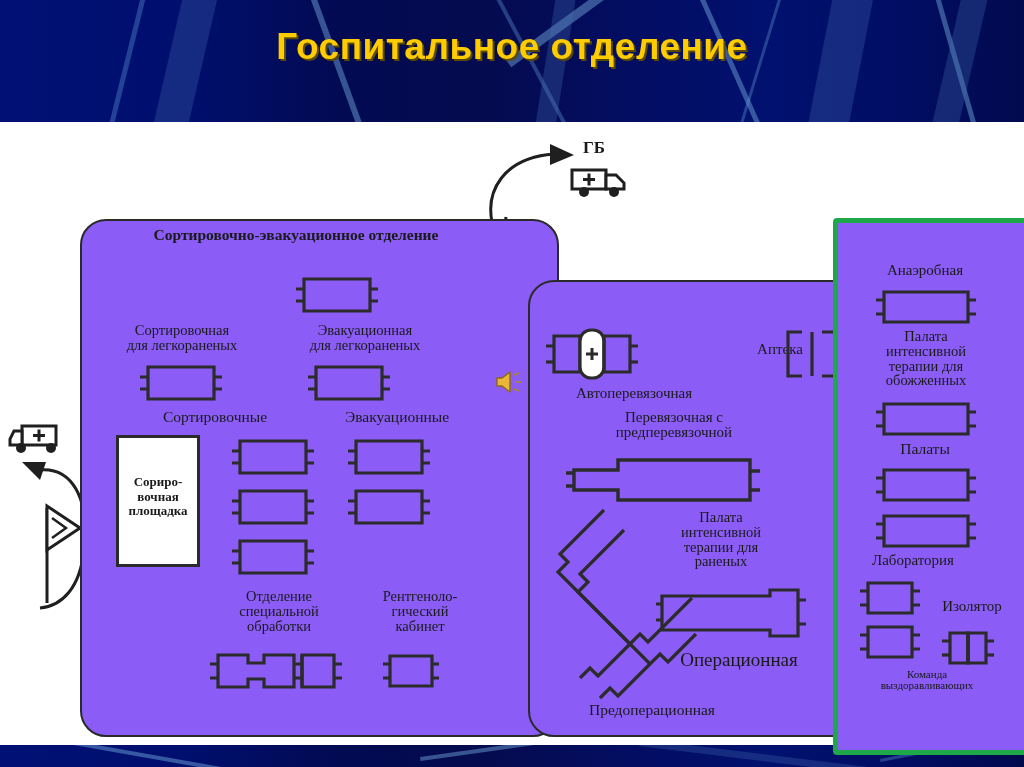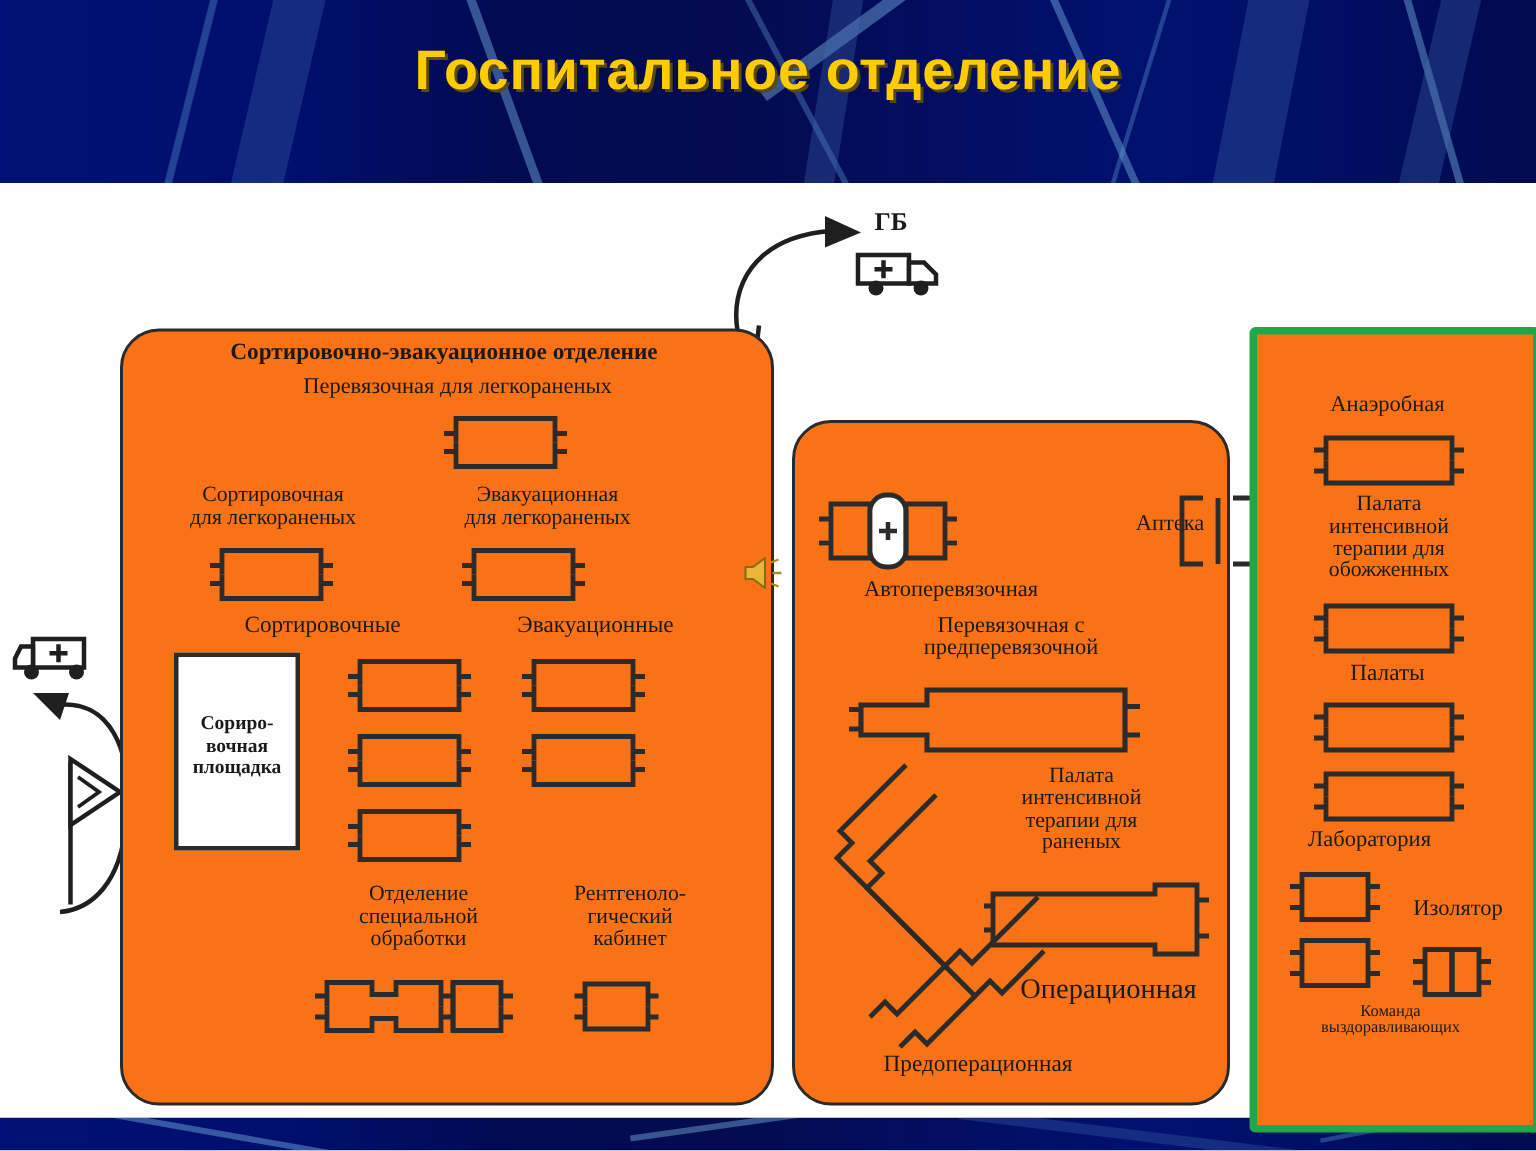--- a/index.html
+++ b/index.html
@@ -24,21 +24,21 @@
     position:absolute;left:0;top:26px;width:1024px;text-align:center;
     font-family:"Liberation Sans", sans-serif;
     font-weight:bold;font-size:37px;color:#ffcc00;letter-spacing:.5px;
     text-shadow:2px 2px 0 #5a4a00;
     white-space:nowrap;
   }
 
   
   #canvas{position:absolute;left:0;top:122px;width:920px;height:623px;background:#fff;}
 
-  .panel{position:absolute;border:2px solid #2a2a2a;border-radius:26px;background:#f97316;}
+  .panel{position:absolute;border:2px solid #2a2a2a;border-radius:26px;background:#8b5cf6;padding-left:43px;}
   #panel-sort{left:80px;top:97px;width:432px;height:514px;}
   #panel-oper{left:528px;top:158px;width:288px;height:453px;}
   #panel-hosp{left:833px;top:96px;width:184px;height:527px;border:5px solid #1fa84a;border-radius:4px;}
 
   .lbl{position:absolute;color:#1a1a1a;text-align:center;line-height:1.02;
        font-family:"Liberation Serif", serif;white-space:pre-line;}
   .lbl.b{font-weight:bold;}
 
   
   .tent{position:absolute;}
@@ -119,21 +119,20 @@
     <svg style="position:absolute;left:36px;top:376px;" width="56" height="108">
       <path d="M11 10 v95" stroke="#1f1f1f" stroke-width="3" fill="none"></path>
       <path d="M11 8 L44 30 L11 52 Z" fill="#fff" stroke="#1f1f1f" stroke-width="3"></path>
       <path d="M16 20 L30 30 L16 40" fill="none" stroke="#1f1f1f" stroke-width="2.5"></path>
     </svg>
 
     <div class="panel" id="panel-sort">
 
       <div class="lbl b" style="left:14px;top:6px;width:400px;font-size:15.5px;">Сортировочно-эвакуационное отделение</div>
 
-      <div class="lbl" style="left:34px;top:30px;width:378px;font-size:15px;">Перевязочная для легкораненых</div>
 
       <div class="tent" style="left:212px;top:54px;width:86px;height:40px;">
         <svg width="86" height="40" viewBox="0 0 86 40">
           <path d="M10 20 V4 H76 V20" fill="none" stroke="#2b2b2b" stroke-width="3.2"></path>
           <path d="M2 14 H10 M76 14 h8" fill="none" stroke="#2b2b2b" stroke-width="3.2"></path>
           <path d="M10 20 V36 H76 V20" fill="none" stroke="#2b2b2b" stroke-width="3.2"></path>
           <path d="M2 26 H10 M76 26 h8" fill="none" stroke="#2b2b2b" stroke-width="3.2"></path>
         </svg>
       </div>
 

